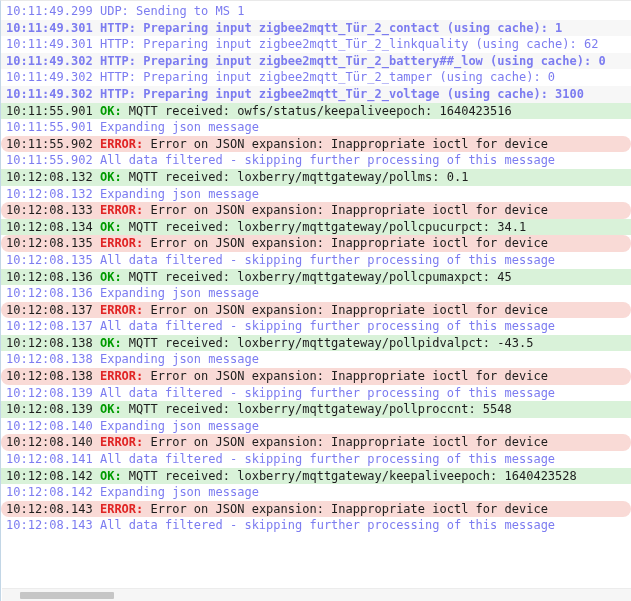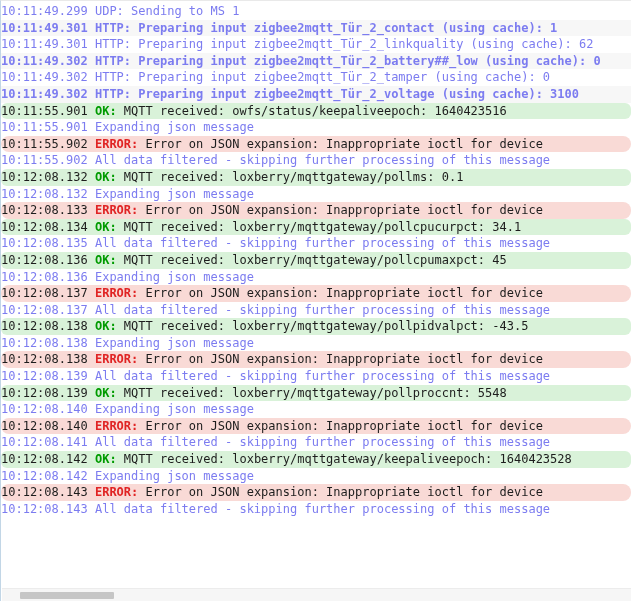--- a/index.html
+++ b/index.html
@@ -31,27 +31,28 @@
     font-family: "DejaVu Sans Mono", "Liberation Mono", monospace;
     font-size: 12px;
     color: var(--body-text);
   }
   .log-rows {
     padding-top: 2px;
   }
   .log-row {
     height: 16.6px;
     line-height: 16.6px;
+    padding-left: 5px;
     white-space: pre;
     overflow: hidden;
   }
   .log-row.info .t,
   .log-row.info .msg { color: var(--info-text); }
   .log-row.info.zebra { background: var(--zebra-bg); font-weight: bold; }
-  .log-row.ok { background: var(--ok-bg); border-radius: 6px; }
+  .log-row.ok { background: var(--ok-bg); }
   .log-row.ok .lvl { color: var(--ok-label); font-weight: bold; }
   .log-row.error { background: var(--error-bg); border-radius: 8px; }
   .log-row.error .lvl { color: var(--error-label); font-weight: bold; }
   .log-row .t, .log-row .msg { color: var(--body-text); }
   .hscrollbar {
     position: absolute;
     left: 1px;
     right: 0;
     bottom: 0;
     height: 12px;
@@ -80,20 +81,21 @@
       <div class="log-row info"><span class="t">10:11:49.302</span><span class="msg"> HTTP: Preparing input zigbee2mqtt_Tür_2_tamper (using cache): 0</span></div>
       <div class="log-row info zebra"><span class="t">10:11:49.302</span><span class="msg"> HTTP: Preparing input zigbee2mqtt_Tür_2_voltage (using cache): 3100</span></div>
       <div class="log-row ok"><span class="t">10:11:55.901</span><span class="lvl"> OK:</span><span class="msg"> MQTT received: owfs/status/keepaliveepoch: 1640423516</span></div>
       <div class="log-row info"><span class="t">10:11:55.901</span><span class="msg"> Expanding json message</span></div>
       <div class="log-row error"><span class="t">10:11:55.902</span><span class="lvl"> ERROR:</span><span class="msg"> Error on JSON expansion: Inappropriate ioctl for device</span></div>
       <div class="log-row info"><span class="t">10:11:55.902</span><span class="msg"> All data filtered - skipping further processing of this message</span></div>
       <div class="log-row ok"><span class="t">10:12:08.132</span><span class="lvl"> OK:</span><span class="msg"> MQTT received: loxberry/mqttgateway/pollms: 0.1</span></div>
       <div class="log-row info"><span class="t">10:12:08.132</span><span class="msg"> Expanding json message</span></div>
       <div class="log-row error"><span class="t">10:12:08.133</span><span class="lvl"> ERROR:</span><span class="msg"> Error on JSON expansion: Inappropriate ioctl for device</span></div>
       <div class="log-row ok"><span class="t">10:12:08.134</span><span class="lvl"> OK:</span><span class="msg"> MQTT received: loxberry/mqttgateway/pollcpucurpct: 34.1</span></div>
+      <div class="log-row error"><span class="t">10:12:08.135</span><span class="lvl"> ERROR:</span><span class="msg"> Error on JSON expansion: Inappropriate ioctl for device</span></div>
       <div class="log-row info"><span class="t">10:12:08.135</span><span class="msg"> All data filtered - skipping further processing of this message</span></div>
       <div class="log-row ok"><span class="t">10:12:08.136</span><span class="lvl"> OK:</span><span class="msg"> MQTT received: loxberry/mqttgateway/pollcpumaxpct: 45</span></div>
       <div class="log-row info"><span class="t">10:12:08.136</span><span class="msg"> Expanding json message</span></div>
       <div class="log-row error"><span class="t">10:12:08.137</span><span class="lvl"> ERROR:</span><span class="msg"> Error on JSON expansion: Inappropriate ioctl for device</span></div>
       <div class="log-row info"><span class="t">10:12:08.137</span><span class="msg"> All data filtered - skipping further processing of this message</span></div>
       <div class="log-row ok"><span class="t">10:12:08.138</span><span class="lvl"> OK:</span><span class="msg"> MQTT received: loxberry/mqttgateway/pollpidvalpct: -43.5</span></div>
       <div class="log-row info"><span class="t">10:12:08.138</span><span class="msg"> Expanding json message</span></div>
       <div class="log-row error"><span class="t">10:12:08.138</span><span class="lvl"> ERROR:</span><span class="msg"> Error on JSON expansion: Inappropriate ioctl for device</span></div>
       <div class="log-row info"><span class="t">10:12:08.139</span><span class="msg"> All data filtered - skipping further processing of this message</span></div>
       <div class="log-row ok"><span class="t">10:12:08.139</span><span class="lvl"> OK:</span><span class="msg"> MQTT received: loxberry/mqttgateway/pollproccnt: 5548</span></div>

